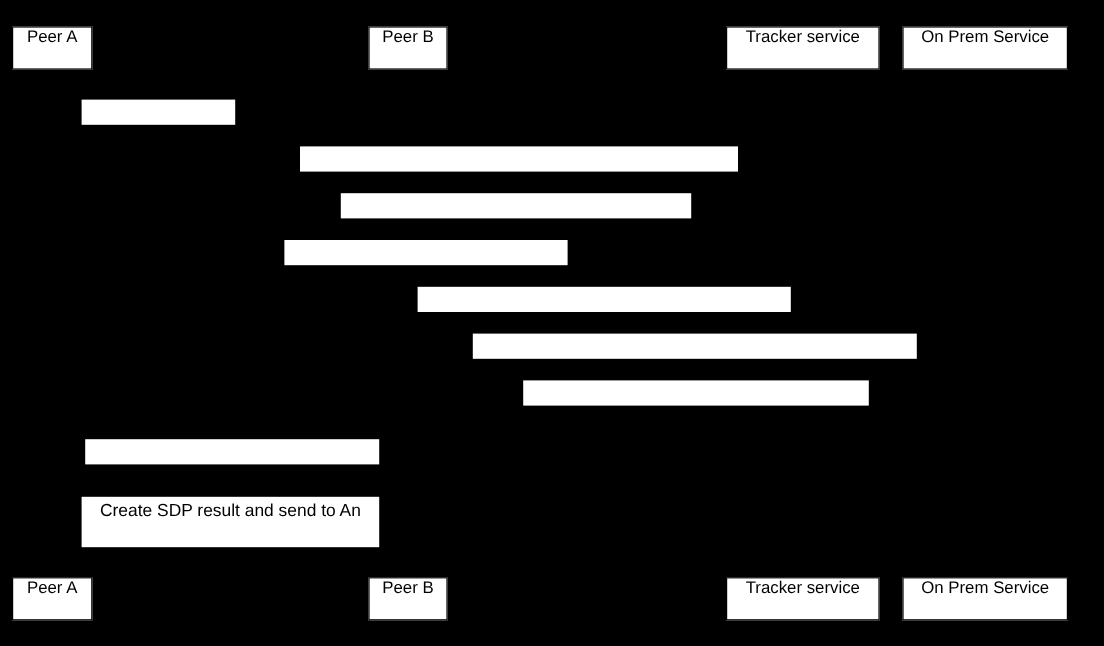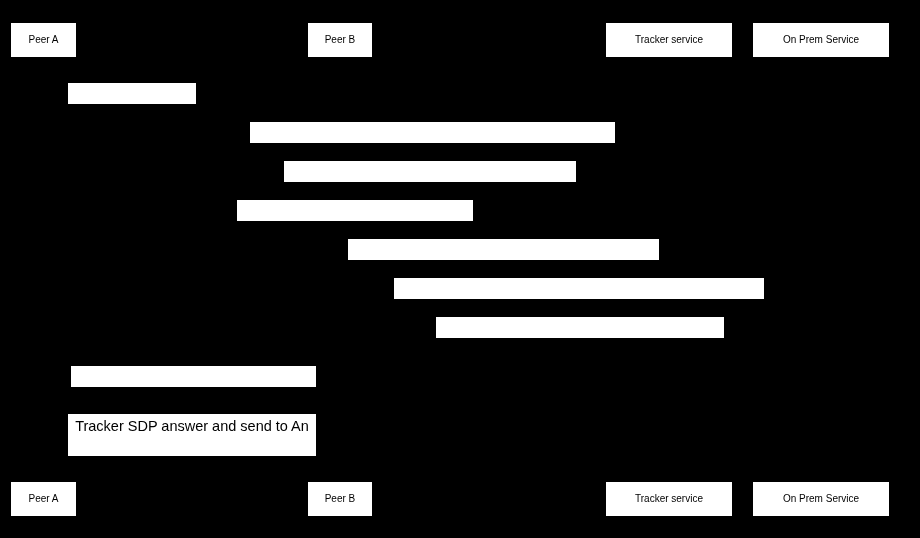--- a/index.html
+++ b/index.html
@@ -16,23 +16,23 @@
     font-family: "Liberation Sans", sans-serif;
     overflow: hidden;
   }
   .participant-box {
     position: absolute;
     background: #ffffff;
     color: #000000;
     border: 1px solid #000000;
     box-sizing: border-box;
     display: flex;
-    align-items: center;
+    align-items: flex-start;
     justify-content: center;
-    font-size: 10px;
+    font-size: 14px;
     line-height: 1;
     white-space: nowrap;
     height: 36px;
   }
   .lifeline {
     position: absolute;
     width: 1px;
     background: #000000;
     top: 58px;
     height: 420px;
@@ -122,21 +122,21 @@
 
   <div class="msg-label" style="left:436px; top:317px; width:288px; height:21px;">
     <span>{ result: "DECRYPTED_DATA", error: null }</span>
   </div>
 
   <div class="msg-label" style="left:71px; top:366px; width:245px; height:21px;">
     <span>SDP offer received and decrypted!</span>
   </div>
 
   <div class="msg-label two-line" style="left:68px; top:414px; width:248px; height:42px;">
-    <span>Tracker SDP answer and send to An</span><br>
+    <span>Create SDP result and send to An</span><br>
   </div>
 
   <div class="participant-box" style="left:10px;  top:481px; width:67px;">
     <span>Peer A</span>
   </div>
 
   <div class="participant-box" style="left:307px; top:481px; width:66px;">
     <span>Peer B</span>
   </div>
 

